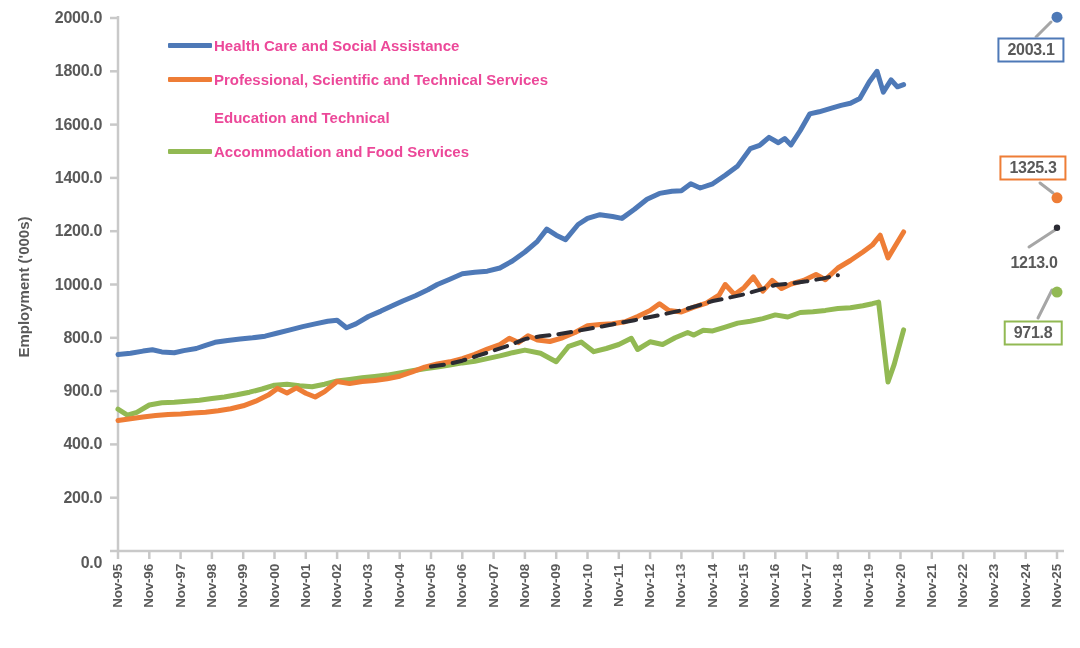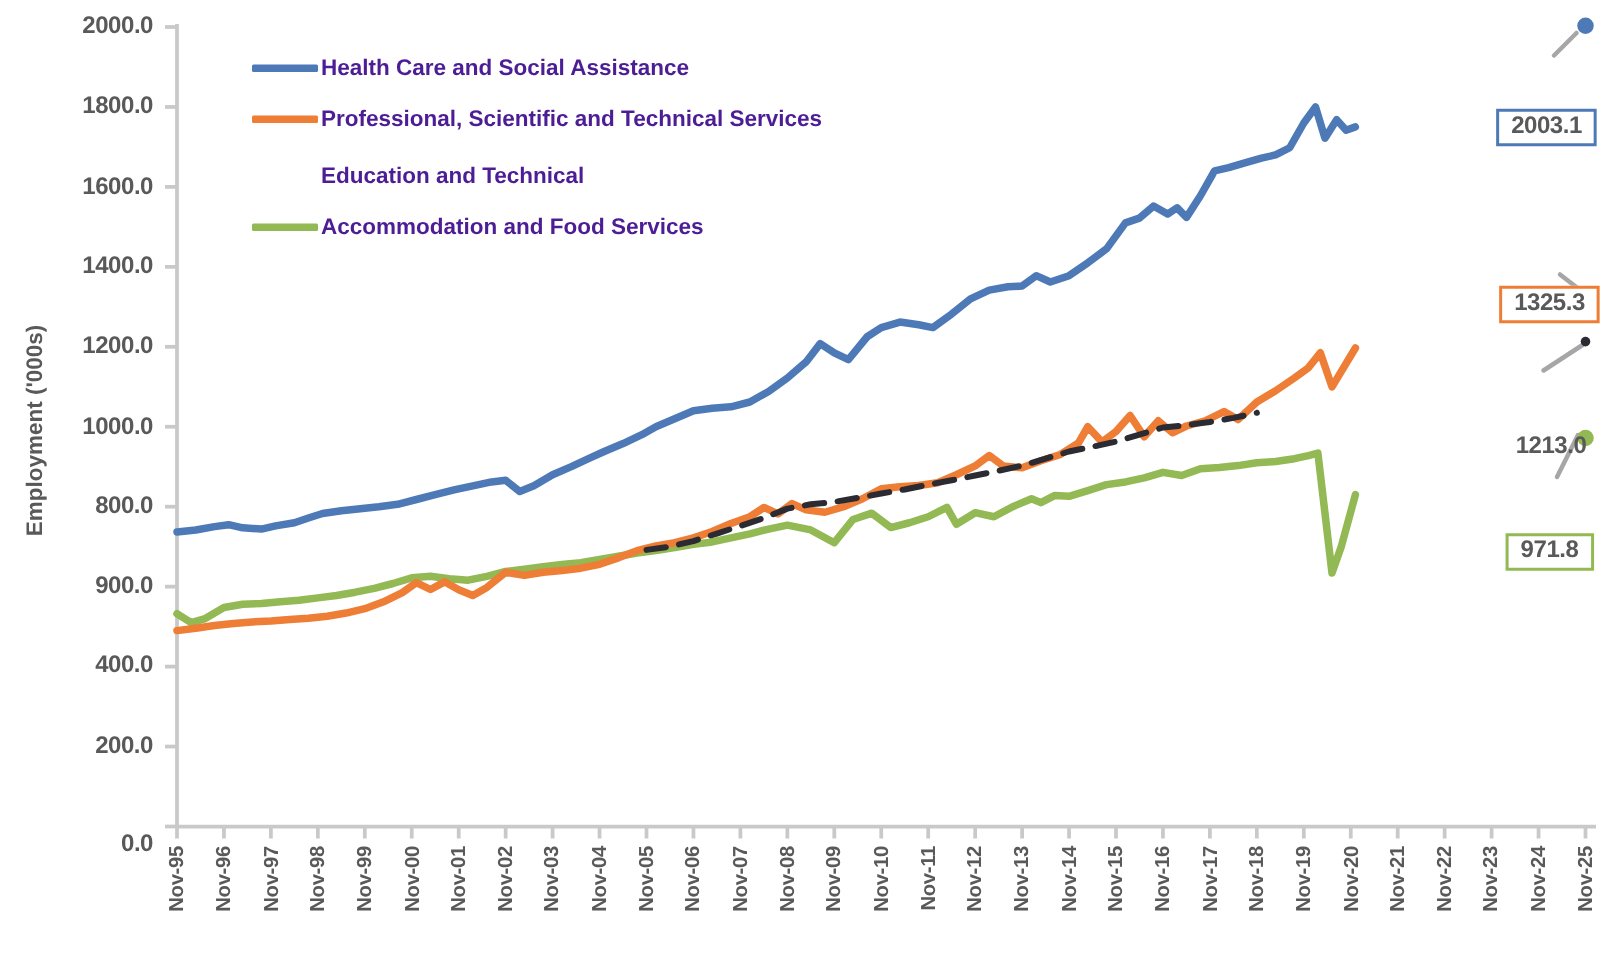--- a/index.html
+++ b/index.html
@@ -19,25 +19,25 @@
     transform:rotate(-90deg);transform-origin:100% 0;letter-spacing:-0.2px;
   }
   .ylabel{
     position:absolute;left:-88px;top:277px;width:226px;height:20px;text-align:center;
     font-size:15px;font-weight:700;color:#595959;transform:rotate(-90deg);
   }
   .legend{position:absolute;left:168px;top:0;}
   .legend-row{position:absolute;left:0;height:18px;display:flex;align-items:center;}
   .swatch{width:44px;height:5px;border-radius:1px;margin-right:2px;flex:0 0 44px;}
   .swatch.empty{background:transparent !important;}
-  .legend-label{font-size:15px;font-weight:700;color:#4c1d95;white-space:nowrap;}
+  .legend-label{font-size:15px;font-weight:700;color:#ec4899;white-space:nowrap;}
   .callout{
     position:absolute;transform:translate(-50%,-50%);
     font-size:16px;font-weight:700;color:#595959;letter-spacing:-0.3px;
-    background:#ffffff;padding:1px 8px 2px 8px;white-space:nowrap;margin-top:35px;
+    background:#ffffff;padding:1px 8px 2px 8px;white-space:nowrap;
   }
   .callout.boxed{border:2.5px solid #888;}
   .callout.plain{background:transparent;padding:0;}
 </style>
 </head>
 <body>
 
 <div class="stage">
   <svg id="plot" width="1080" height="648" viewBox="0 0 1080 648">
       <line x1="118" y1="16" x2="118" y2="551" stroke="#c9c9c9" stroke-width="2.5"></line>

